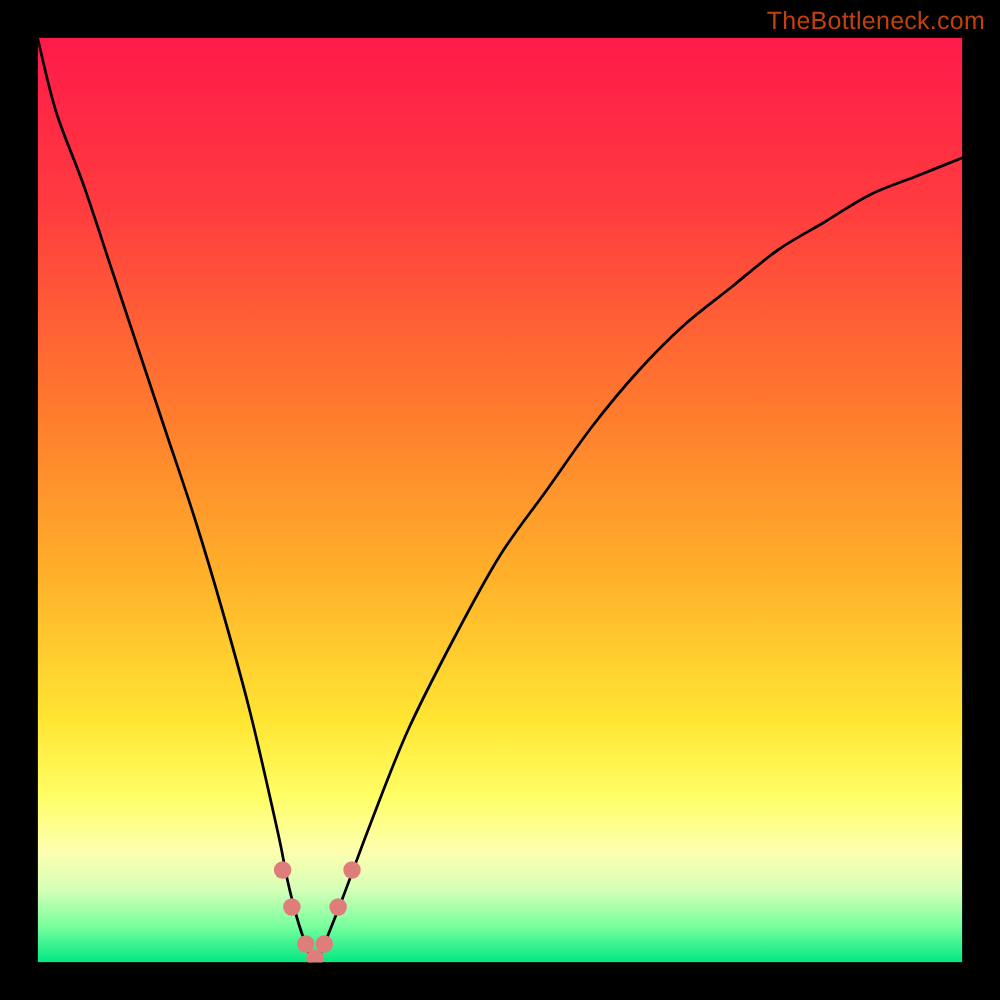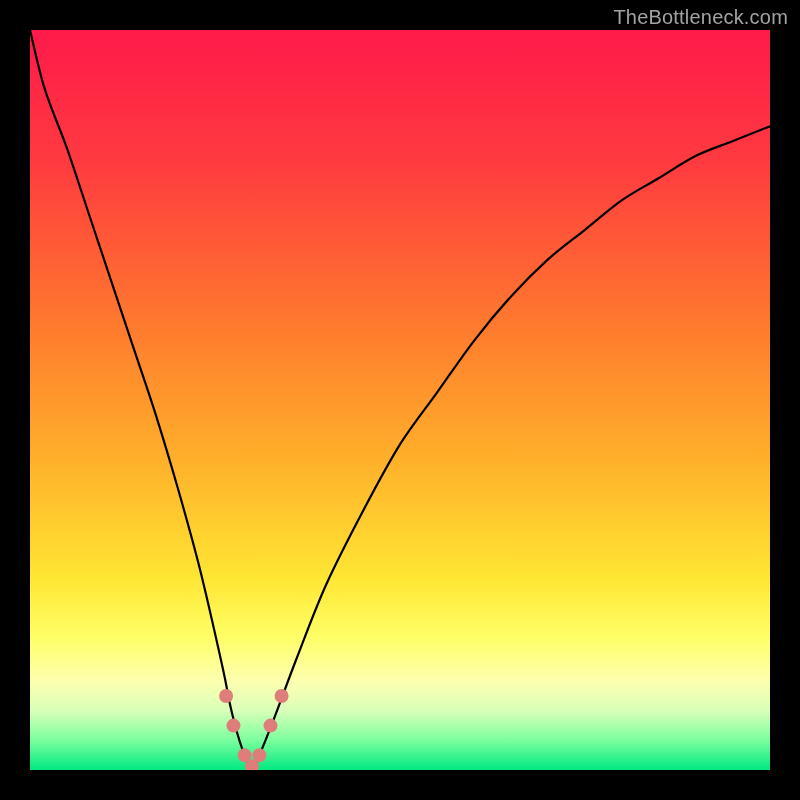--- a/index.html
+++ b/index.html
@@ -31,21 +31,21 @@
     position: absolute;
     top: 0;
     left: 0;
     width: 100%;
     height: 100%;
   }
   .watermark {
     position: absolute;
     top: 6px;
     right: 12px;
-    color: #a3a3a3;
+    color: #c2410c;
     font-size: 20px;
     font-weight: 500;
     letter-spacing: 0.2px;
   }
   svg.curve {
     position: absolute;
     top: 0;
     left: 0;
     width: 100%;
     height: 100%;

